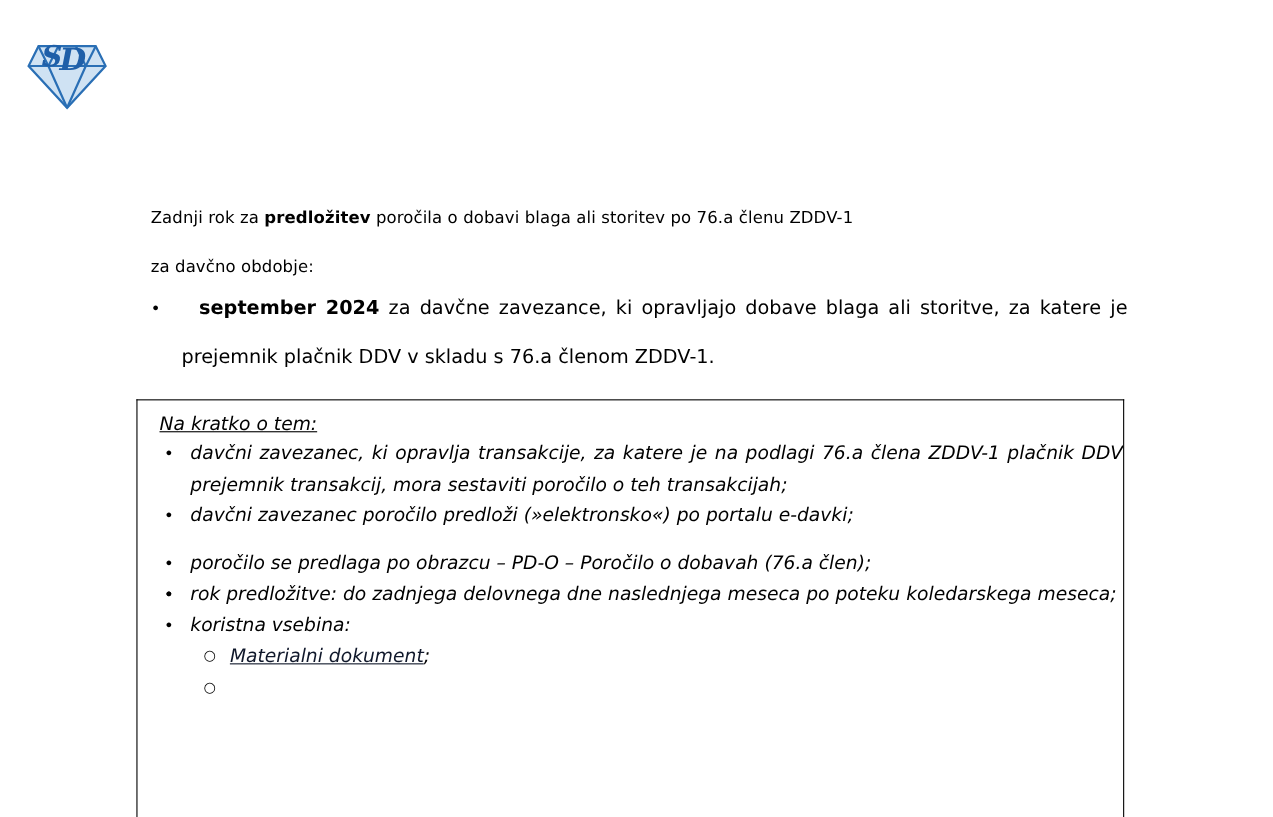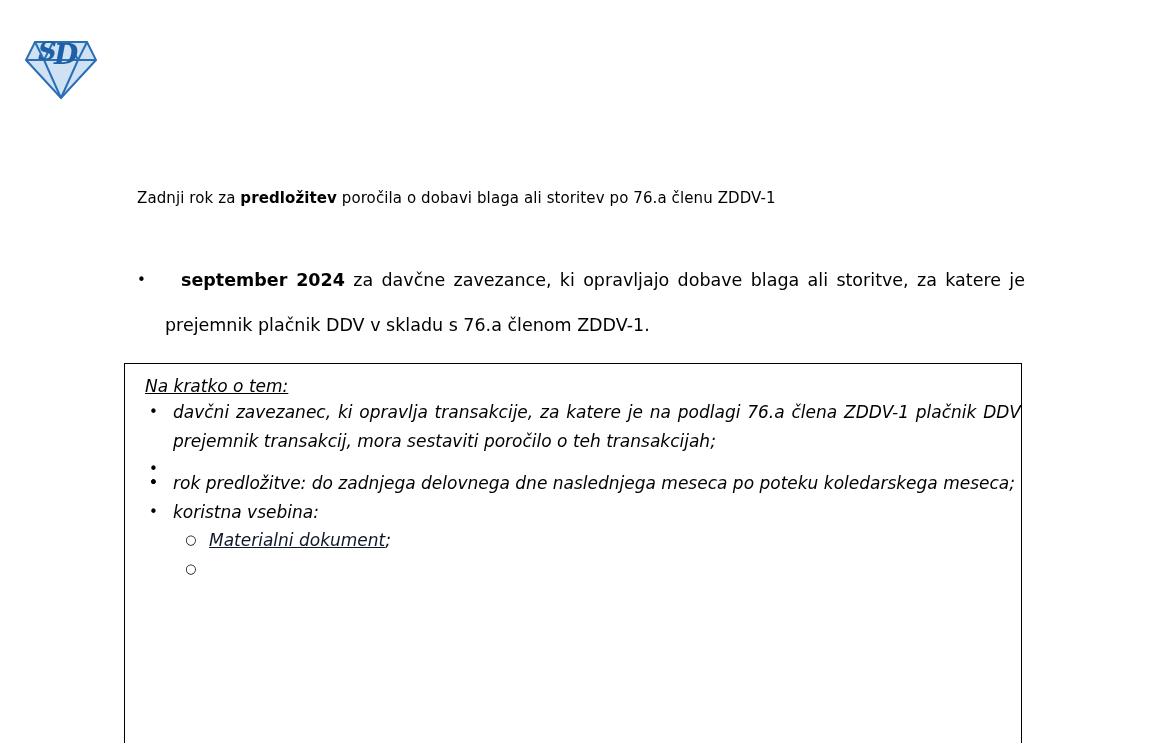--- a/index.html
+++ b/index.html
@@ -150,42 +150,45 @@
         <text x="16" y="30" font-size="26">S</text>
         <text x="32" y="34" font-size="28">D</text>
       </g>
     </svg>
   </div>
 
   <div class="intro">
     <div>
       <span>Zadnji rok za </span><span class="b">predložitev</span><span> poročila o dobavi blaga ali storitev po 76.a členu ZDDV-1</span>
     </div>
+    <div>za davčno obdobje:</div>
   </div>
 
   <div class="bullets-top">
     <div class="bullet-row">
       <span class="dot">•</span>
       <span class="btext"><span class="b">september 2024</span><span> za davčne zavezance, ki opravljajo dobave blaga ali storitve, za katere je prejemnik plačnik DDV v skladu s 76.a členom ZDDV-1.</span></span>
     </div>
   </div>
 
   <div class="box">
     <div class="box-title">Na kratko o tem:</div>
     <ul>
       <li class="lvl1">
         <span class="mark">•</span>
         <span>davčni zavezanec, ki opravlja transakcije, za katere je na podlagi 76.a člena ZDDV-1 plačnik DDV prejemnik transakcij, mora sestaviti poročilo o teh transakcijah;</span>
       </li>
       <li class="lvl1">
         <span class="mark">•</span>
+        <span>davčni zavezanec poročilo predloži (»elektronsko«) po portalu e-davki;</span>
       </li>
       <li class="spacer-li"></li>
       <li class="lvl1">
         <span class="mark">•</span>
+        <span>poročilo se predlaga po obrazcu – PD-O – Poročilo o dobavah (76.a člen);</span>
       </li>
       <li class="lvl1">
         <span class="mark">•</span>
       </li>
       <li class="lvl1">
         <span class="mark">•</span>
         <span>rok predložitve: do zadnjega delovnega dne naslednjega meseca po poteku koledarskega meseca;</span>
       </li>
       <li class="lvl1">
         <span class="mark">•</span>

